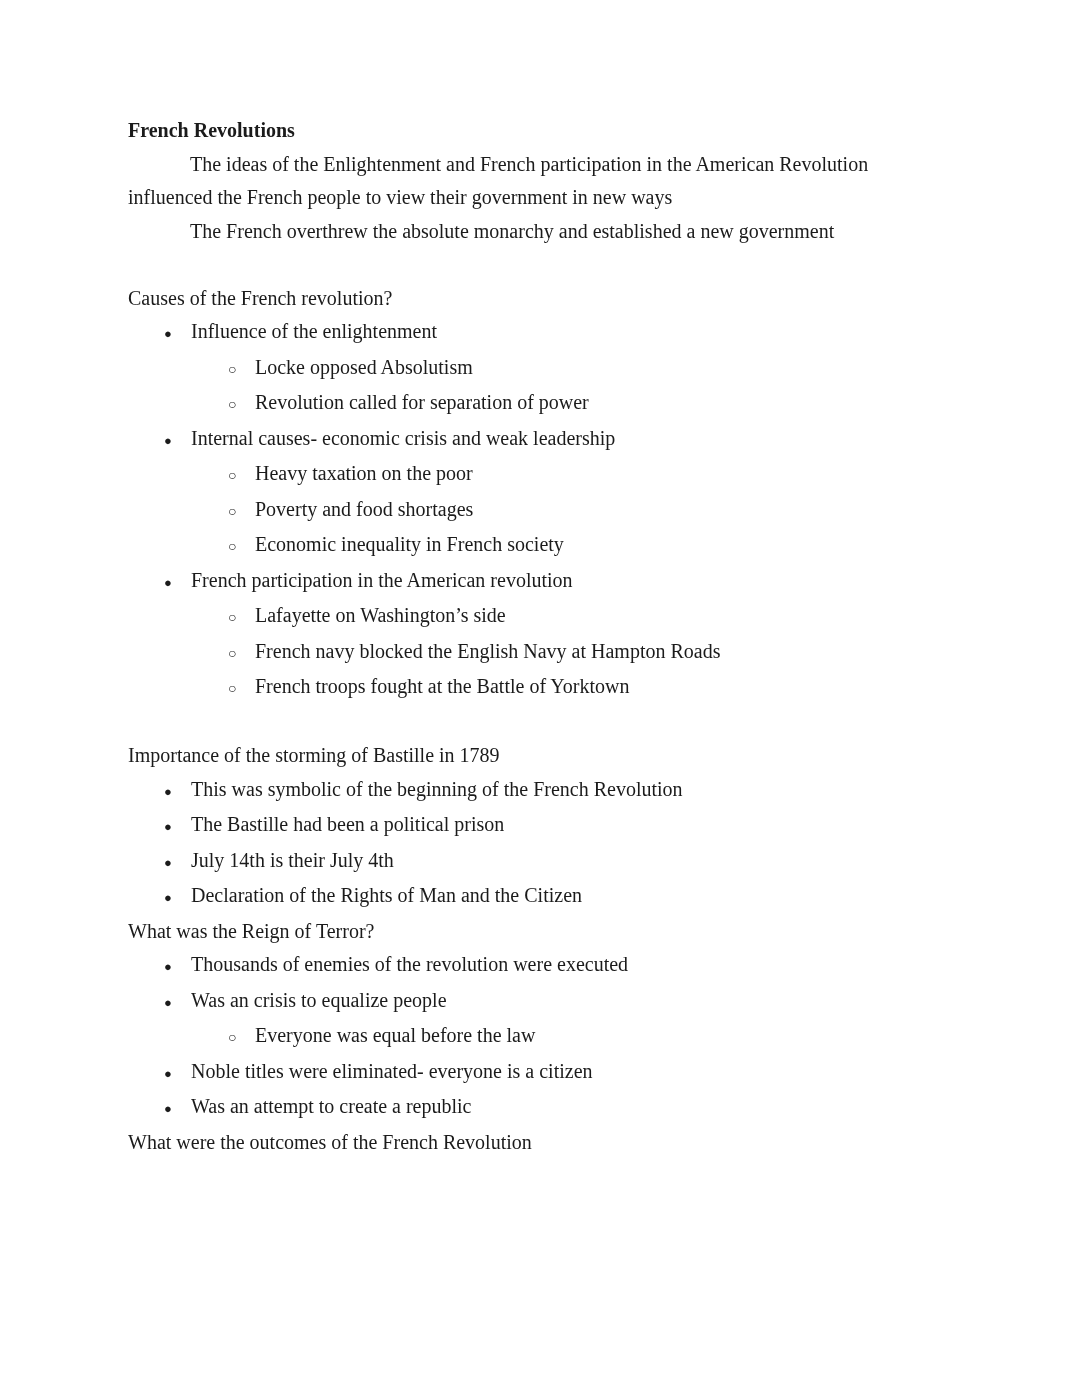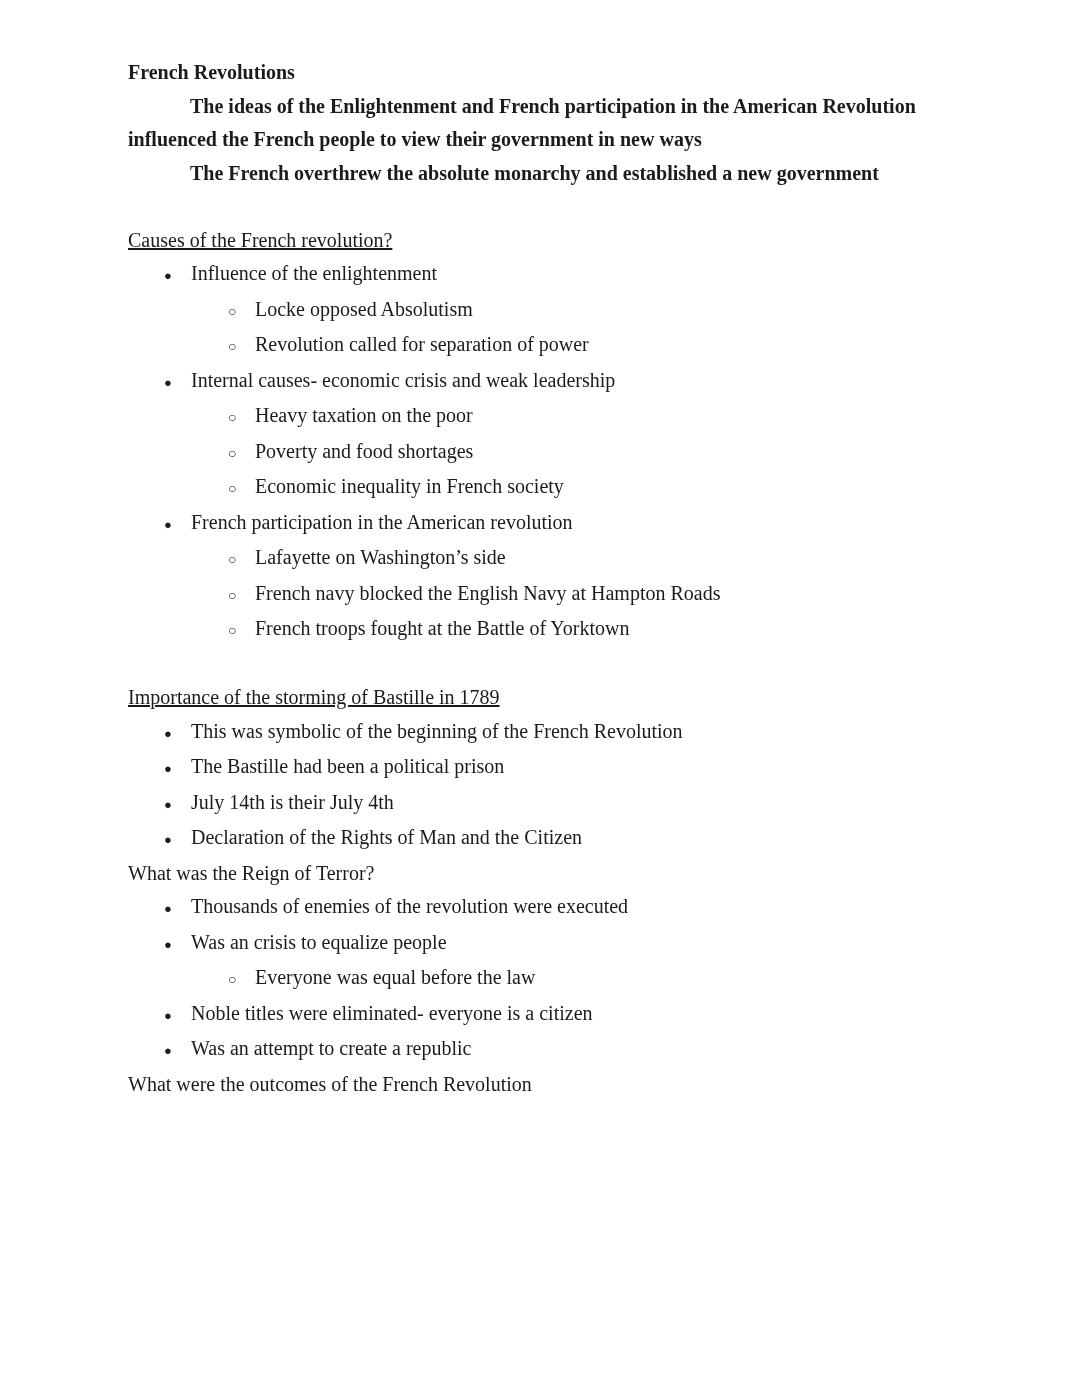--- a/index.html
+++ b/index.html
@@ -6,27 +6,27 @@
   html, body { background: #ffffff; }
   body {
     width: 1080px;
     min-height: 1397px;
     font-family: "Liberation Serif", "DejaVu Serif", serif;
     color: #1b1b1b;
   }
   .page {
     width: 1080px;
     min-height: 1397px;
-    padding: 56px 124px 60px 128px;
+    padding: 114px 124px 60px 128px;
     font-size: 20px;
     line-height: 33.5px;
   }
   .heading { font-weight: bold; }
-  .para { text-indent: 62px; font-weight: bold; }
-  .gap { margin-top: 33.5px; text-decoration: underline; }
+  .para { text-indent: 62px; }
+  .gap { margin-top: 33.5px; }
   .line { }
   .b1 { padding-left: 36px; }
   .b2 { padding-left: 100px; }
   .marker {
     display: inline-block;
     width: 27px;
     font-size: 13px;
     color: #1b1b1b;
   }
   .b2 .marker { font-size: 14px; }

